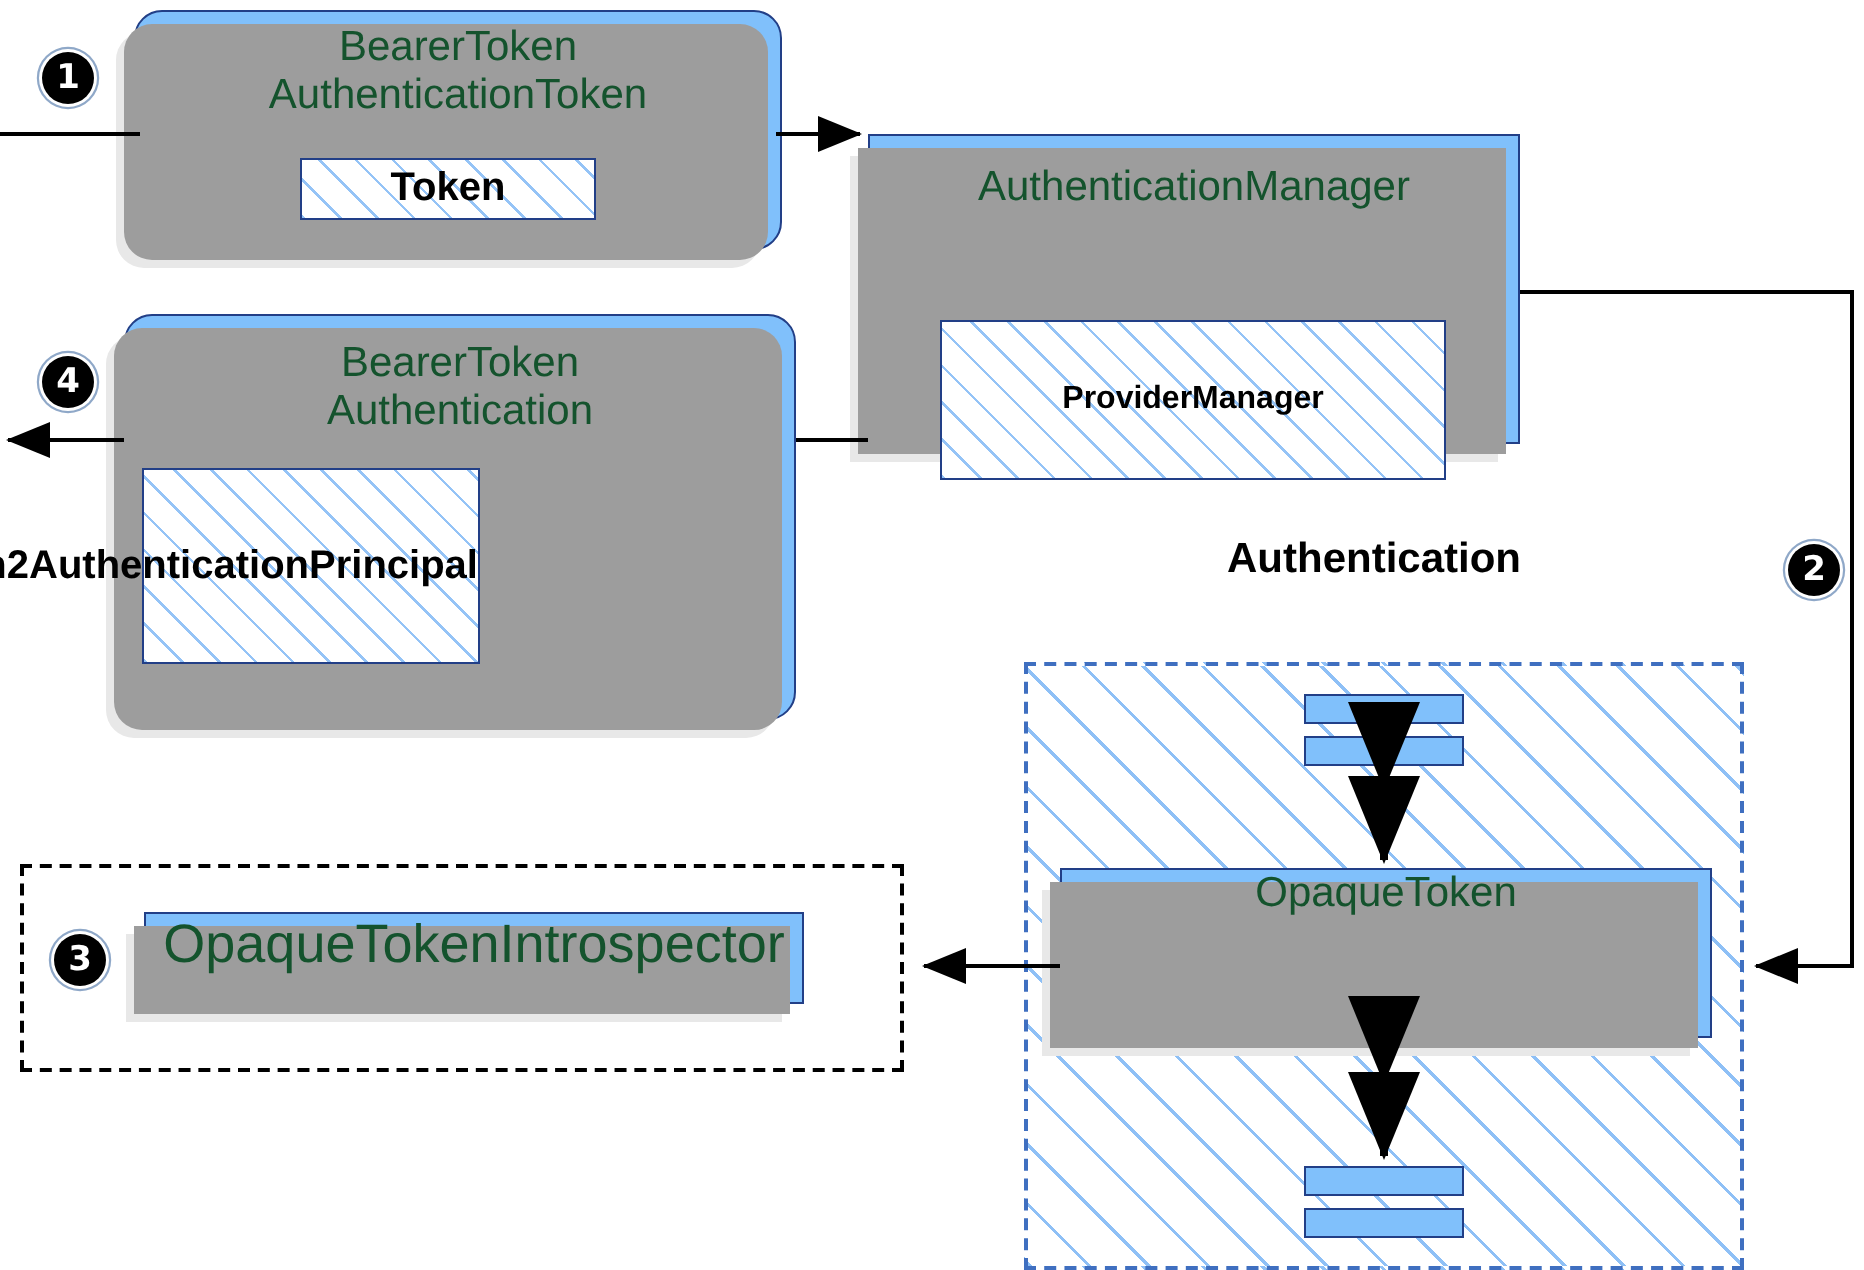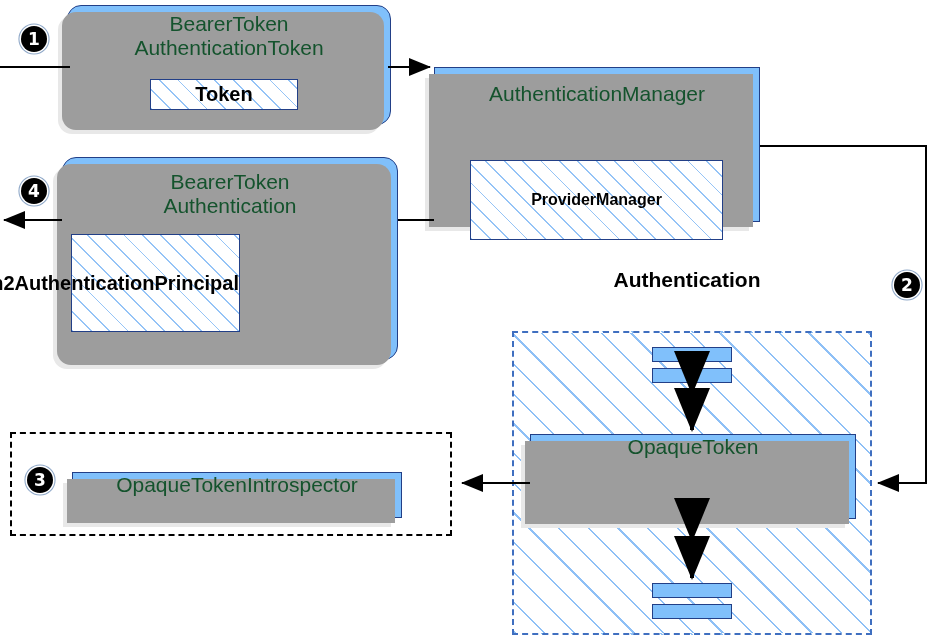--- a/index.html
+++ b/index.html
@@ -230,15 +230,15 @@
   <div class="abs mini-bar" style="left:652px; top:368px; width:80px; height:15px;"></div>
 
   <div class="abs blue-box shadow-pair" style="left:530px; top:434px; width:326px; height:85px; font-size:21px; line-height:1.16;">
     <div>OpaqueToken</div>
   </div>
 
   <div class="abs mini-bar" style="left:652px; top:583px; width:80px; height:15px;"></div>
   <div class="abs mini-bar" style="left:652px; top:604px; width:80px; height:15px;"></div>
 
   <div class="abs dashed-black" style="left:10px; top:432px; width:442px; height:104px;"></div>
-  <div class="abs blue-box shadow-pair" style="left:72px; top:472px; width:330px; height:46px; font-size:21px;">OpaqueTokenIntrospector</div>
+  <div class="abs blue-box shadow-pair" style="left:72px; top:456px; width:330px; height:46px; font-size:27px;">OpaqueTokenIntrospector</div>
 
 </div>
 
 </body></html>

